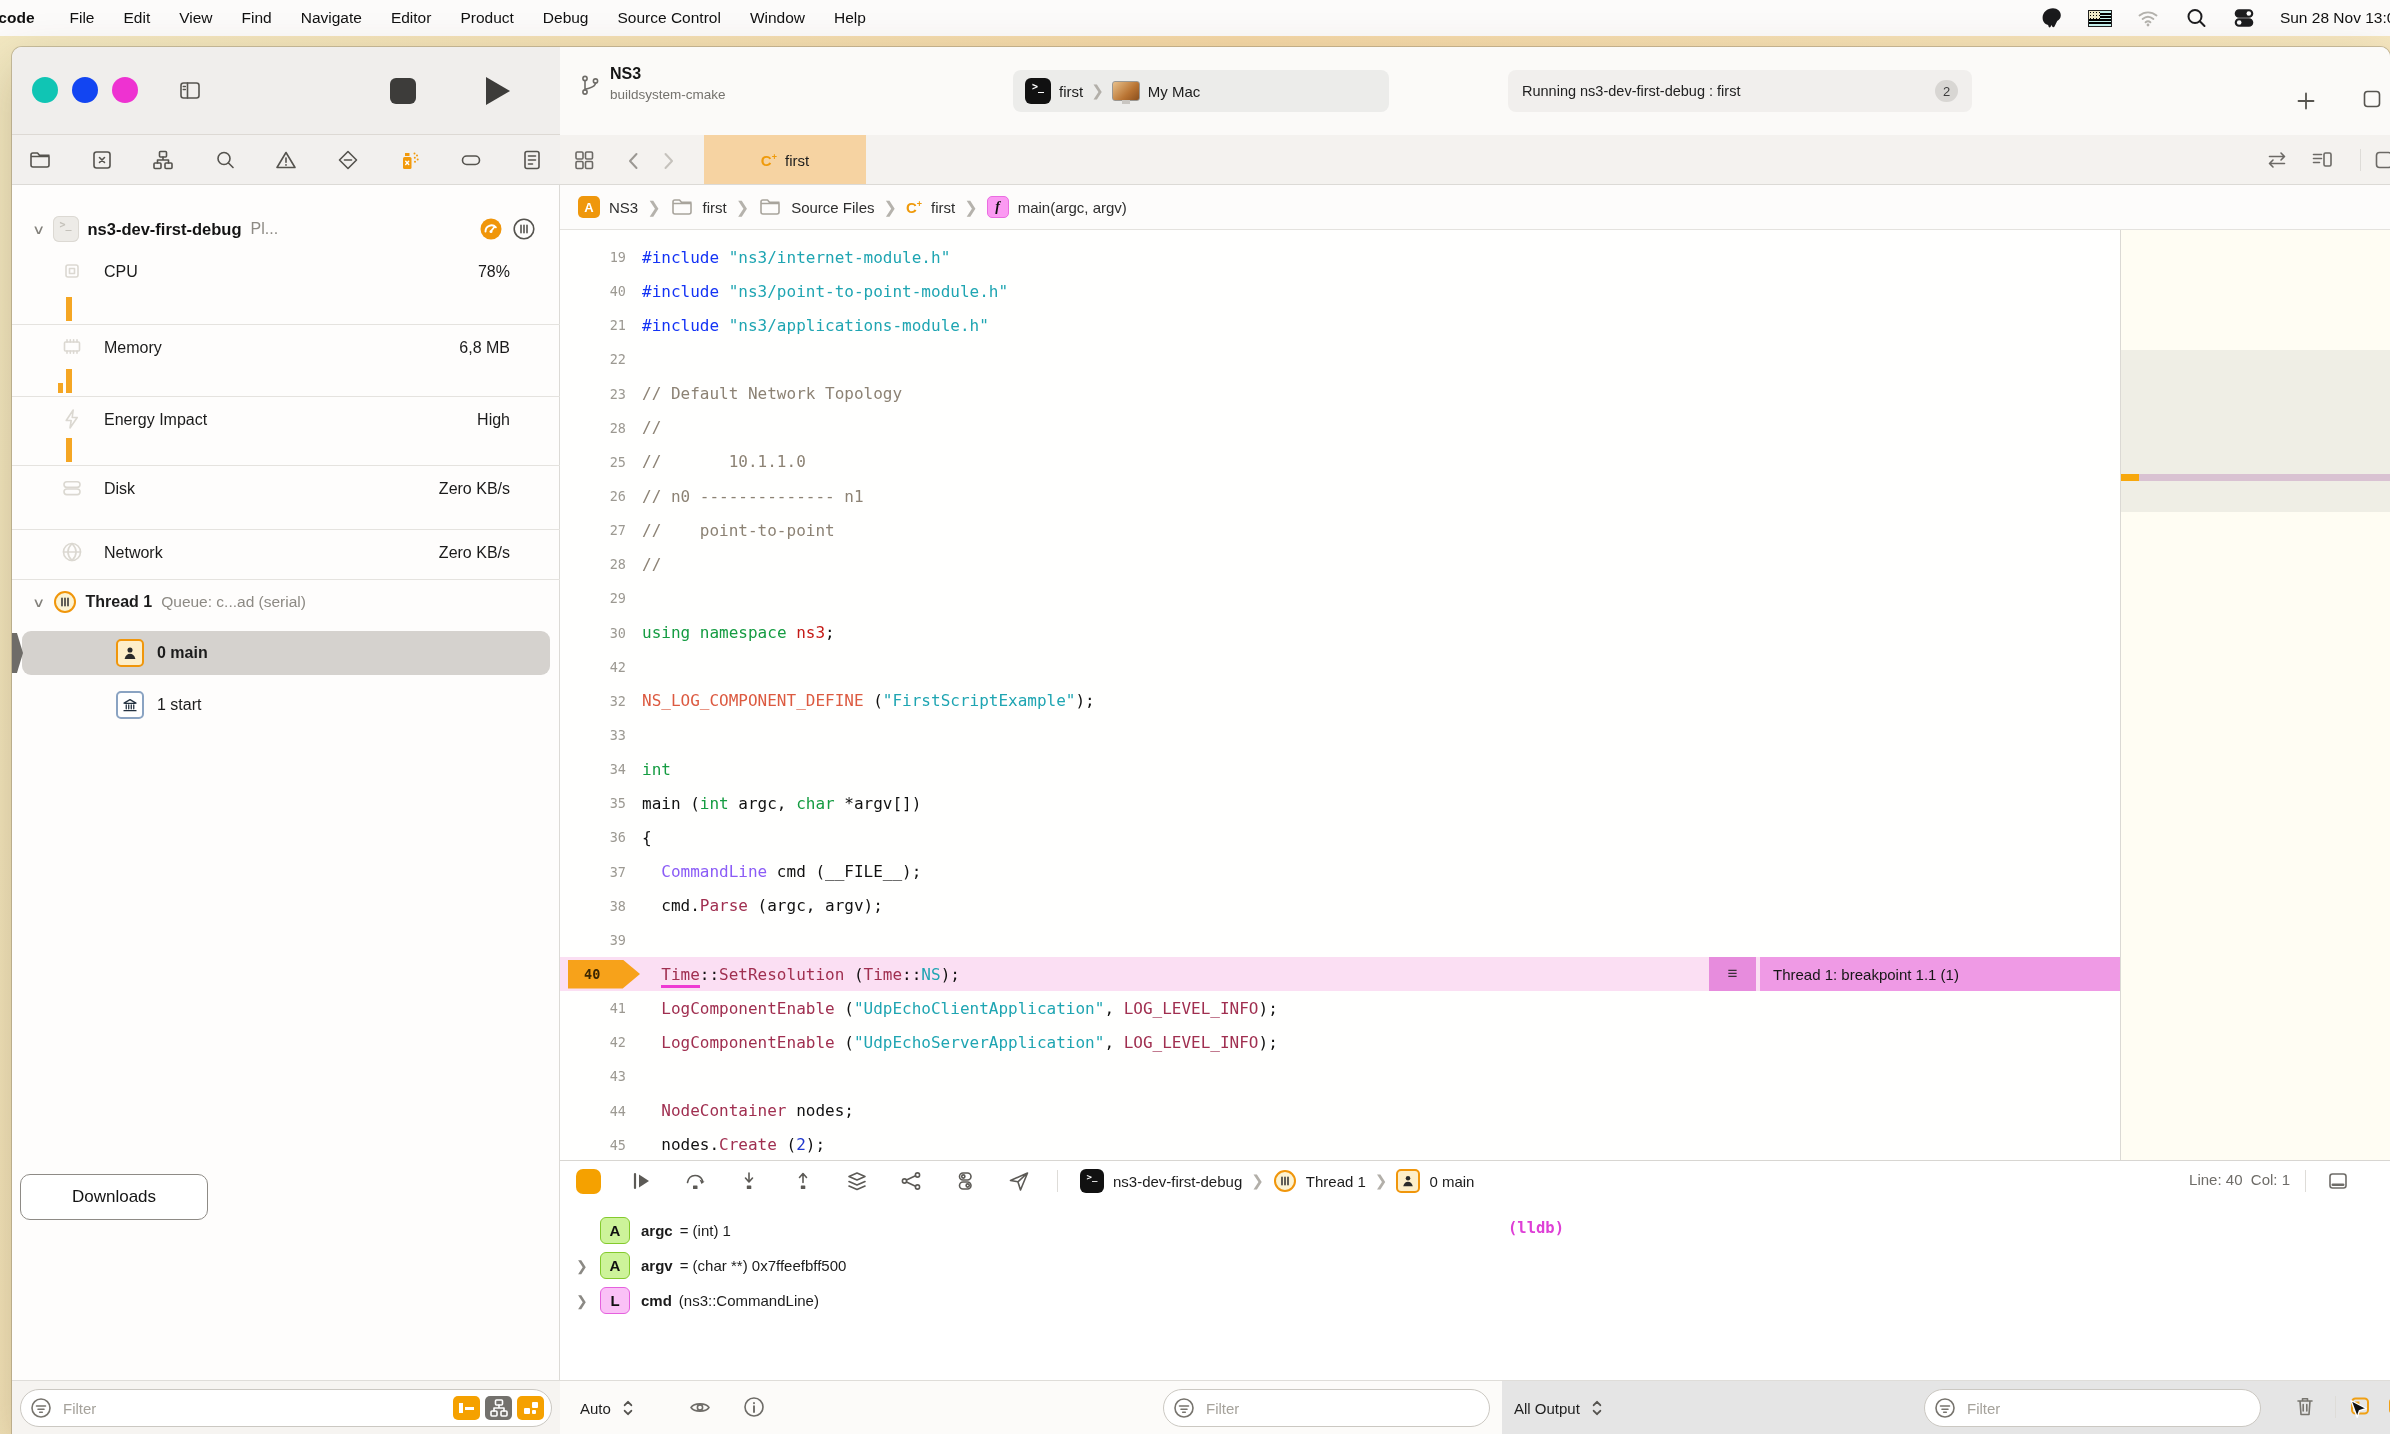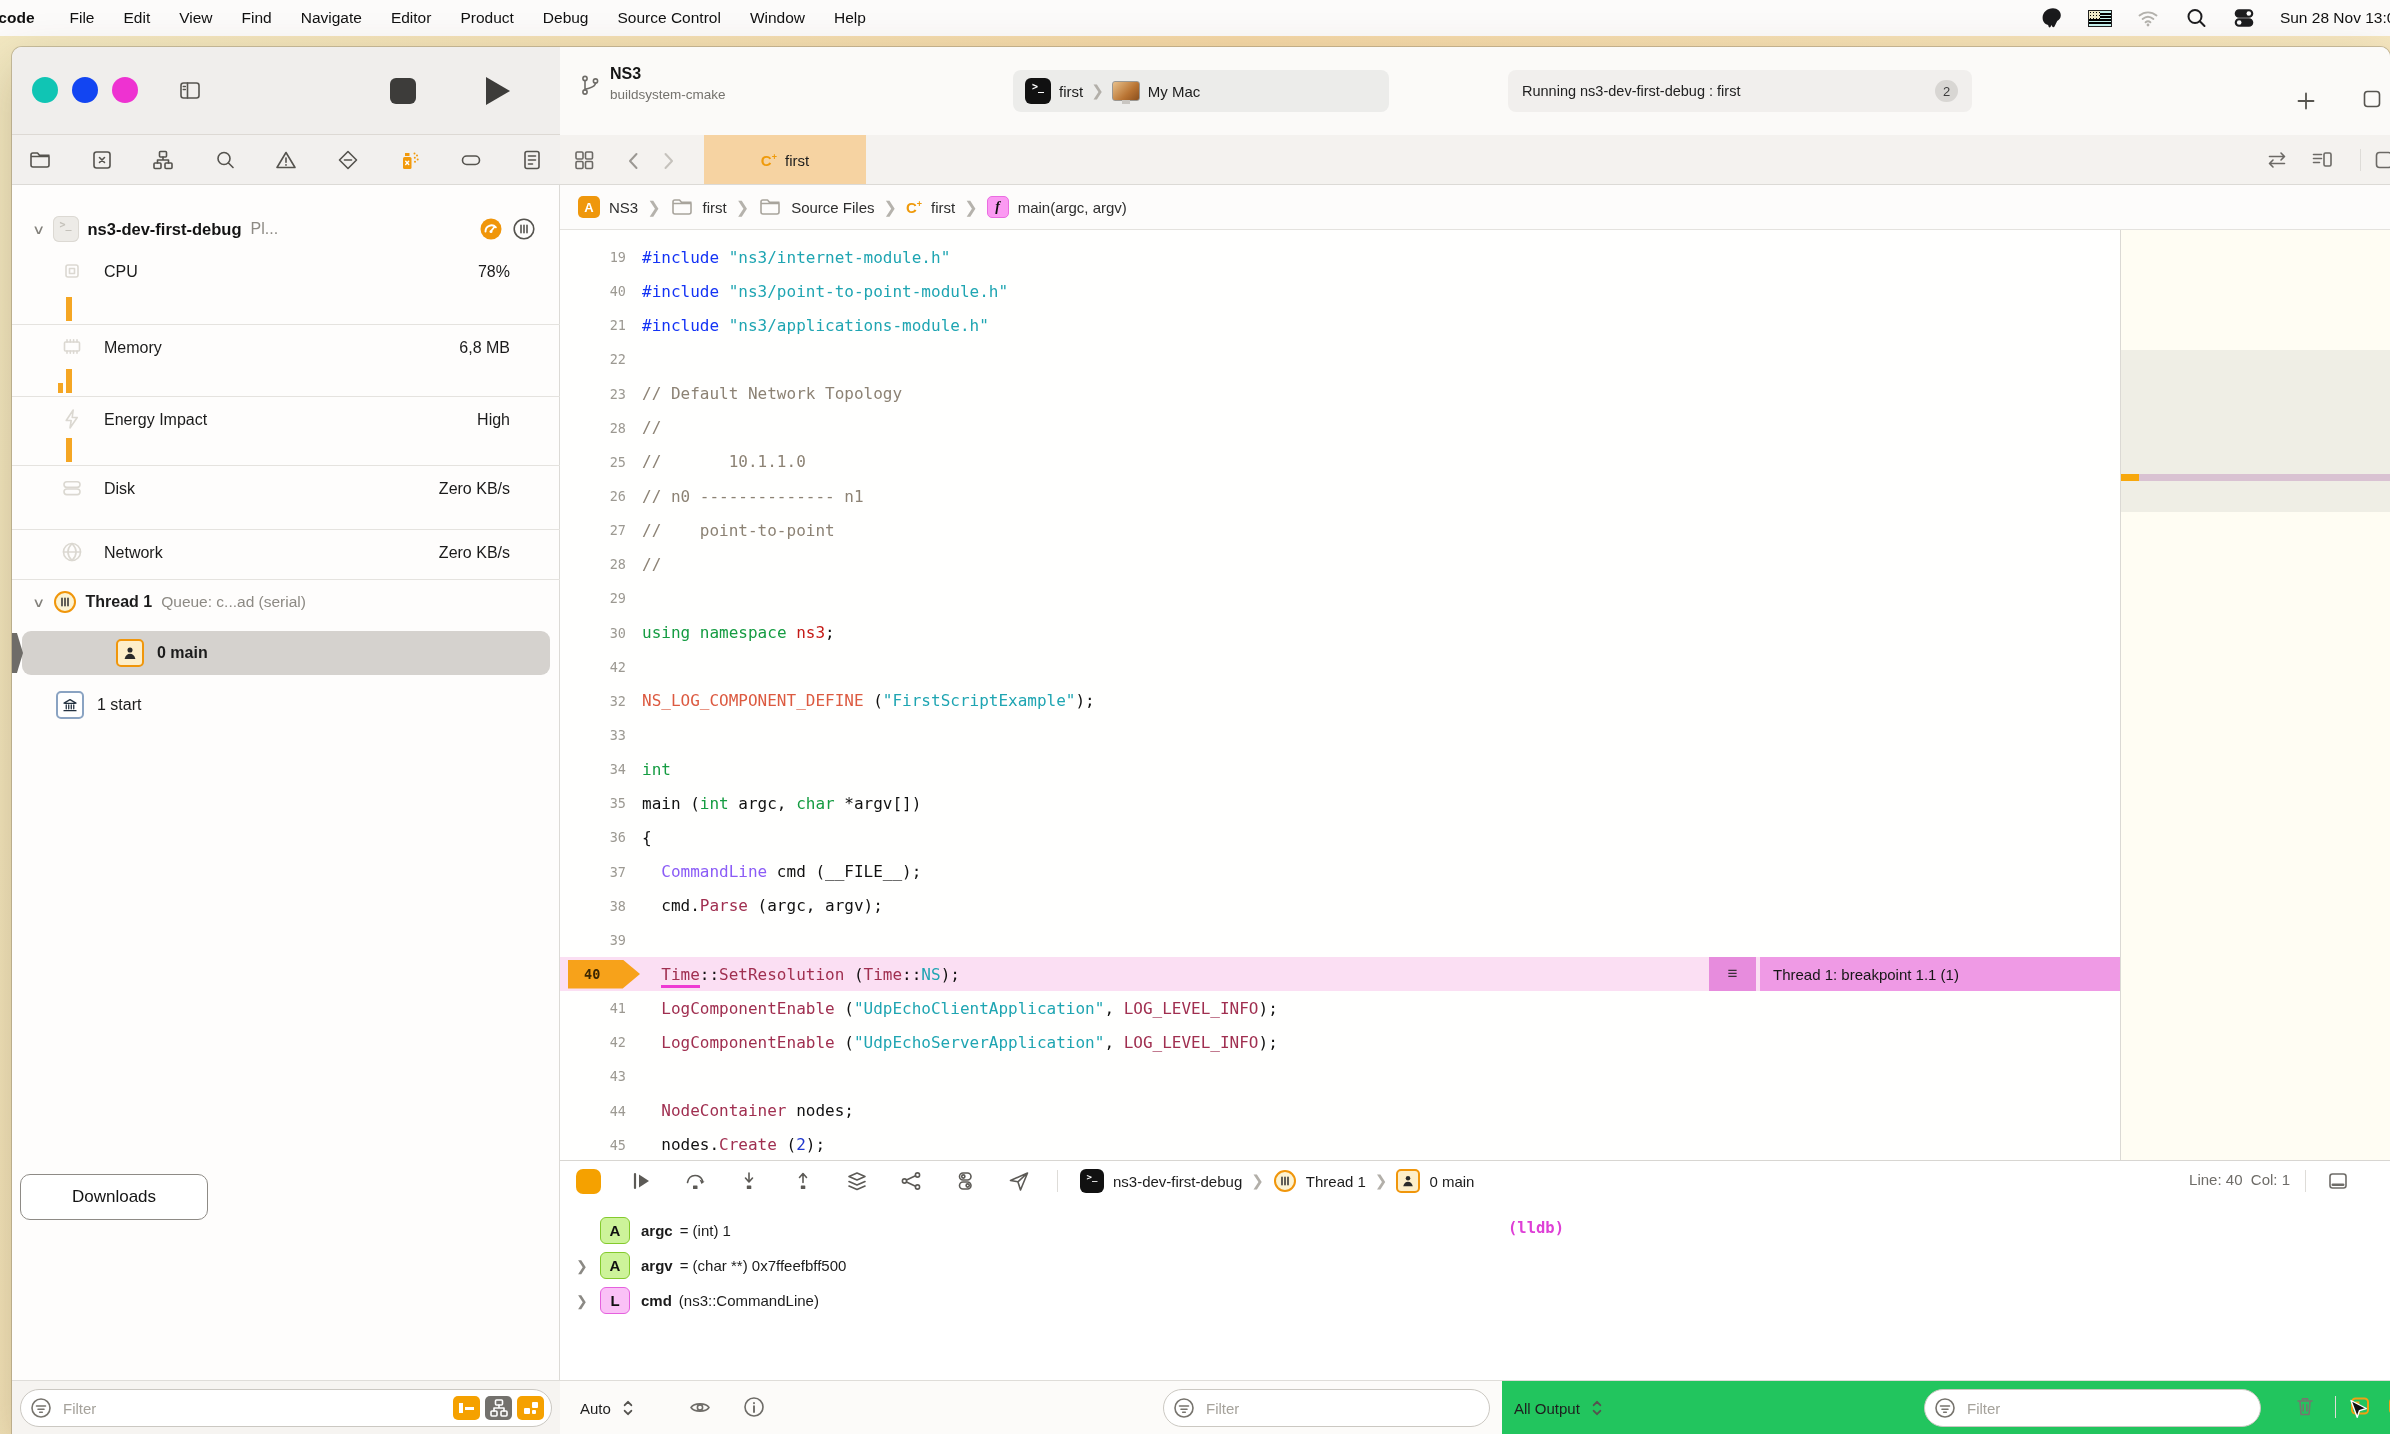--- a/index.html
+++ b/index.html
@@ -65,21 +65,21 @@
   #gauges{left:0;top:64px;width:548px;}
   .gauge-row{position:relative;border-bottom:1px solid #e5e3df;}
   .gauge-row .g-ic{position:absolute;left:48px;top:10px;color:#dbd8d1;}
   .gauge-label{position:absolute;left:92px;font-size:16px;color:#1b1b1b;}
   .gauge-value{position:absolute;right:50px;font-size:16px;color:#1b1b1b;}
   .gbar{position:absolute;background:#f5a623;width:6px;}
   #thread-header{left:0;top:400px;width:548px;height:34px;display:flex;align-items:center;padding-left:22px;gap:9px;}
   #thread-name{font-size:16px;font-weight:700;}
   #thread-queue{font-size:15.5px;color:#8d8a84;white-space:nowrap;overflow:hidden;}
   #frames{left:0;top:446px;width:548px;}
-  .frame-row{position:relative;height:44px;display:flex;align-items:center;gap:13px;padding-left:44px;font-size:16px;}
+  .frame-row{position:relative;height:44px;display:flex;align-items:center;gap:13px;padding-left:104px;font-size:16px;}
   .frame-row.selected{background:#d5d2ce;border-radius:9px;margin:0 10px 8px 10px;padding-left:94px;font-weight:600;}
   .pc-tag{position:absolute;left:0;top:448px;width:11px;height:40px;background:#6e6c68;clip-path:polygon(0 0,45% 0,100% 50%,45% 100%,0 100%);}
   .person-ic{width:28px;height:28px;border-radius:5px;border:2px solid #f0960b;background:#fdeec9;display:inline-flex;align-items:center;justify-content:center;color:#2b2b2b;}
   .bank-ic{width:28px;height:28px;border-radius:5px;border:2px solid #8aa3c2;background:#fff;display:inline-flex;align-items:center;justify-content:center;color:#22303f;}
   #downloads-btn{left:8px;top:989px;width:188px;height:46px;background:#fff;border:1.5px solid #8e8b86;border-radius:10px;display:flex;align-items:center;justify-content:center;font-size:17px;color:#141414;}
   
   #editor{left:548px;top:183px;width:1560px;height:930px;background:#fffffe;overflow:hidden;padding-top:10px;}
   .code-row{position:relative;height:34.15px;display:flex;align-items:center;}
   .code-row.bp{background:#fbdff3;}
   .gutter{width:82px;flex:none;text-align:right;padding-right:16px;font-family:var(--mono);font-size:13.5px;color:#9c9992;}
@@ -109,21 +109,21 @@
   .disc{width:26px;color:#8b8984;font-size:14px;text-align:left;padding-left:2px;}
   .vbadge{width:30px;height:27px;border-radius:6px;display:flex;align-items:center;justify-content:center;font-weight:700;font-size:15px;color:#111;margin-right:11px;}
   .vbadge.green{background:#cdf39a;border:1.5px solid #84ca2d;}
   .vbadge.pink{background:#fac1f6;border:1.5px solid #e561de;}
   .var-name{font-weight:700;margin-right:7px;}
   #lldb-prompt{left:948px;top:58px;font-family:var(--mono);font-weight:700;font-size:15.5px;color:#de3fd6;}
   
   .bbar{top:1333px;height:54px;border-top:1px solid #dfddd9;}
   #bbar-side{left:0;width:548px;background:#f6f4f1;}
   #bbar-mid{left:548px;width:942px;background:#fcfbf9;}
-  #bbar-con{left:1490px;width:888px;background:#22c55e;overflow:hidden;}
+  #bbar-con{left:1490px;width:888px;background:#e5e5e5;overflow:hidden;}
   .filter-wrap{position:absolute;top:8px;height:38px;}
   .filter-wrap input{width:100%;height:38px;border:1.5px solid #cbc8c2;border-radius:19px;background:#fff;padding:0 10px 0 42px;font-size:15px;font-family:var(--ui);color:#333;outline:none;}
   .filter-wrap input::placeholder{color:#a5a29b;}
   .filter-ic{position:absolute;left:9px;top:7px;color:#77746e;}
   .fbtns{position:absolute;right:8px;top:7px;display:flex;gap:5px;}
   .fbtn{width:27px;height:24px;border-radius:5px;display:flex;align-items:center;justify-content:center;}
   .fbtn.on{background:#f5a100;color:#fff;}
   .fbtn.off{background:#73716d;color:#fff;}
   .fbtn .g1{width:13px;height:3px;background:#fff;box-shadow:0 6px 0 #fff,0 -6px 0 #fff;}
   .scope{display:flex;align-items:center;gap:5px;font-size:15px;color:#1e1e1e;}

